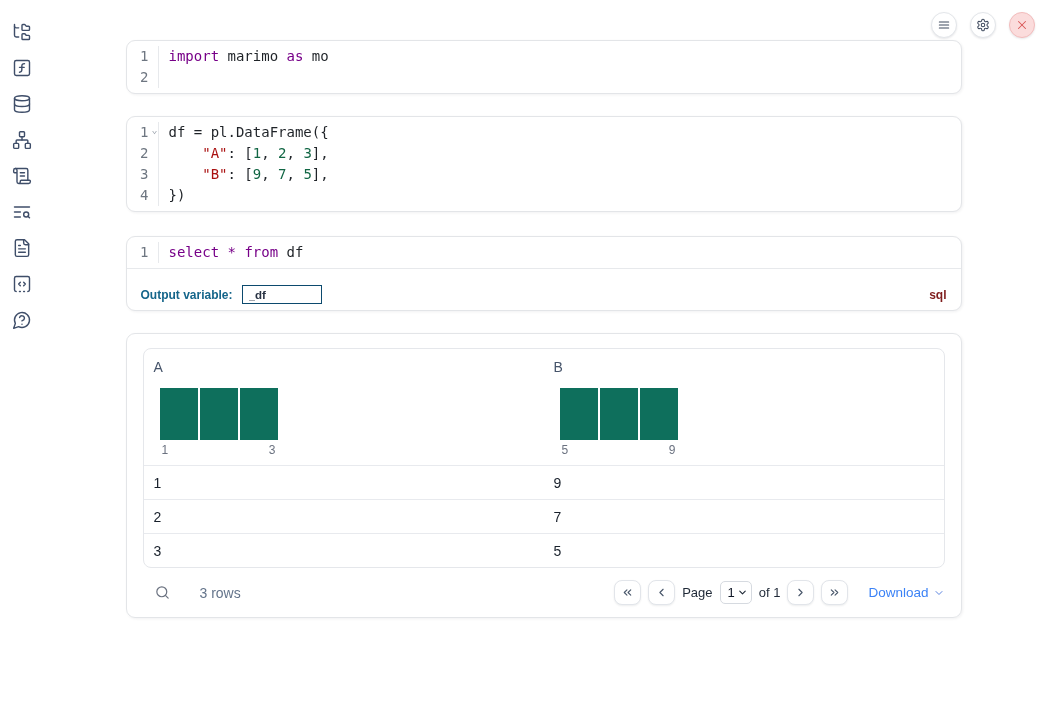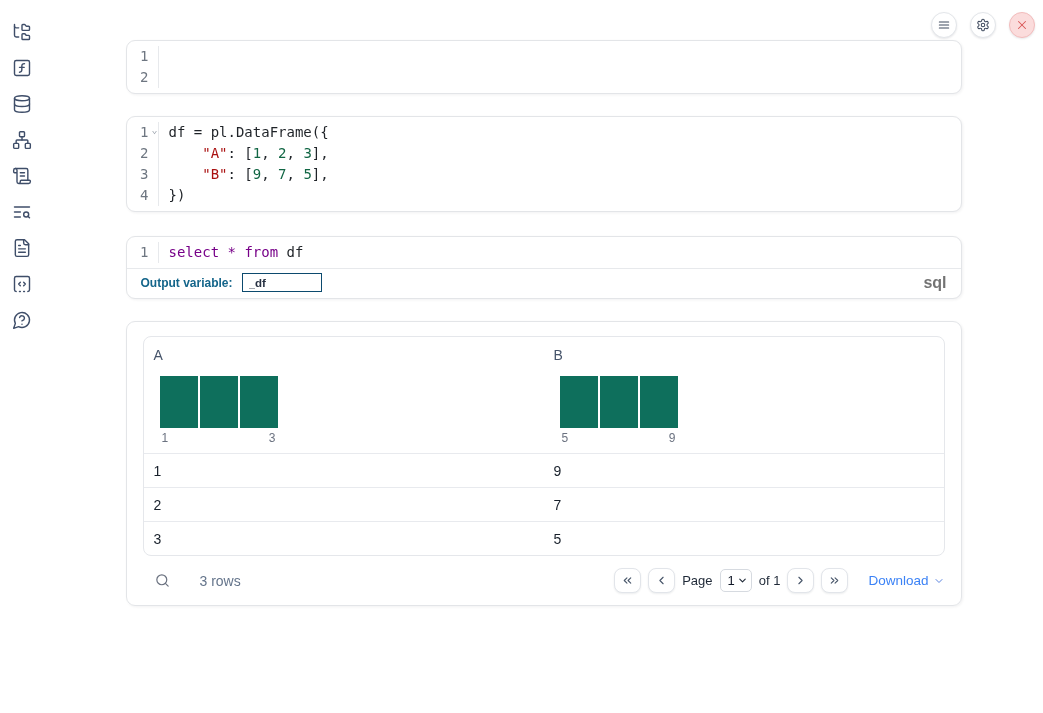--- a/index.html
+++ b/index.html
@@ -37,27 +37,27 @@
   .code-block{padding:5px 0;}
   .code-line{display:flex;line-height:21px;font-family:"DejaVu Sans Mono",monospace;
              font-size:14px;color:#1f2328;}
   .gutter{flex:0 0 32px;box-sizing:border-box;text-align:right;padding-right:9px;
           color:#6e7681;border-right:1px solid #e7e9ec;position:relative;}
   .fold{position:absolute;right:0;top:3px;font-size:10px;color:#98a1ab;line-height:1;cursor:pointer;}
   .codetext{padding-left:10px;white-space:pre;}
   .tok-kw{color:#770088;}.tok-str{color:#aa1111;}.tok-num{color:#116644;}
 
   
-  .sql-footer{display:flex;align-items:center;gap:9px;padding:4px 14px 6px;
+  .sql-footer{display:flex;align-items:center;gap:9px;padding:16px 14px 6px;
               border-top:1px solid #e7e9ec;}
   .ov-label{font-size:12px;font-weight:700;color:#14658a;}
   .ov-input{width:66px;height:17px;border:1px solid #0c4a6e;border-radius:0;
             font-family:"Liberation Sans",sans-serif;font-size:11.5px;font-weight:700;
             color:#273142;padding:0 6px;outline:none;}
-  .lang{margin-left:auto;font-size:16px;font-weight:700;color:#737373;cursor:pointer;}
+  .lang{margin-left:auto;font-size:12px;font-weight:700;color:#7f1d1d;cursor:pointer;}
 
   
   .output{border:1px solid #e3e5e8;border-radius:9px;box-shadow:1px 1px 3px rgba(15,23,42,.06);
           margin-top:2px;height:285px;box-sizing:border-box;padding:14px 16px 0;}
   .table{border:1px solid #e5e7eb;border-radius:8px;overflow:hidden;}
   .thead{display:flex;}
   .th{flex:1;padding:10px 0 8px 10px;cursor:pointer;}
   .th-label{font-size:14px;color:#46546a;}
   .hist{margin-top:13px;}
   .bars{display:flex;gap:2px;height:52px;width:118px;align-items:flex-end;margin-left:6px;}
@@ -199,20 +199,21 @@
 </div>
 
 <div class="main">
 
   <div class="notebook">
 
     <section class="cell">
       <div class="code-block">
           <div class="code-line">
             <span class="gutter">1</span>
+            <span class="codetext"><span class="tok-kw">import</span><span> marimo </span><span class="tok-kw">as</span><span> mo</span></span>
           </div>
           <div class="code-line">
             <span class="gutter">2</span>
           </div>
         </div>
     </section>
 
     <section class="cell df">
       <div class="code-block">
           <div class="code-line">

